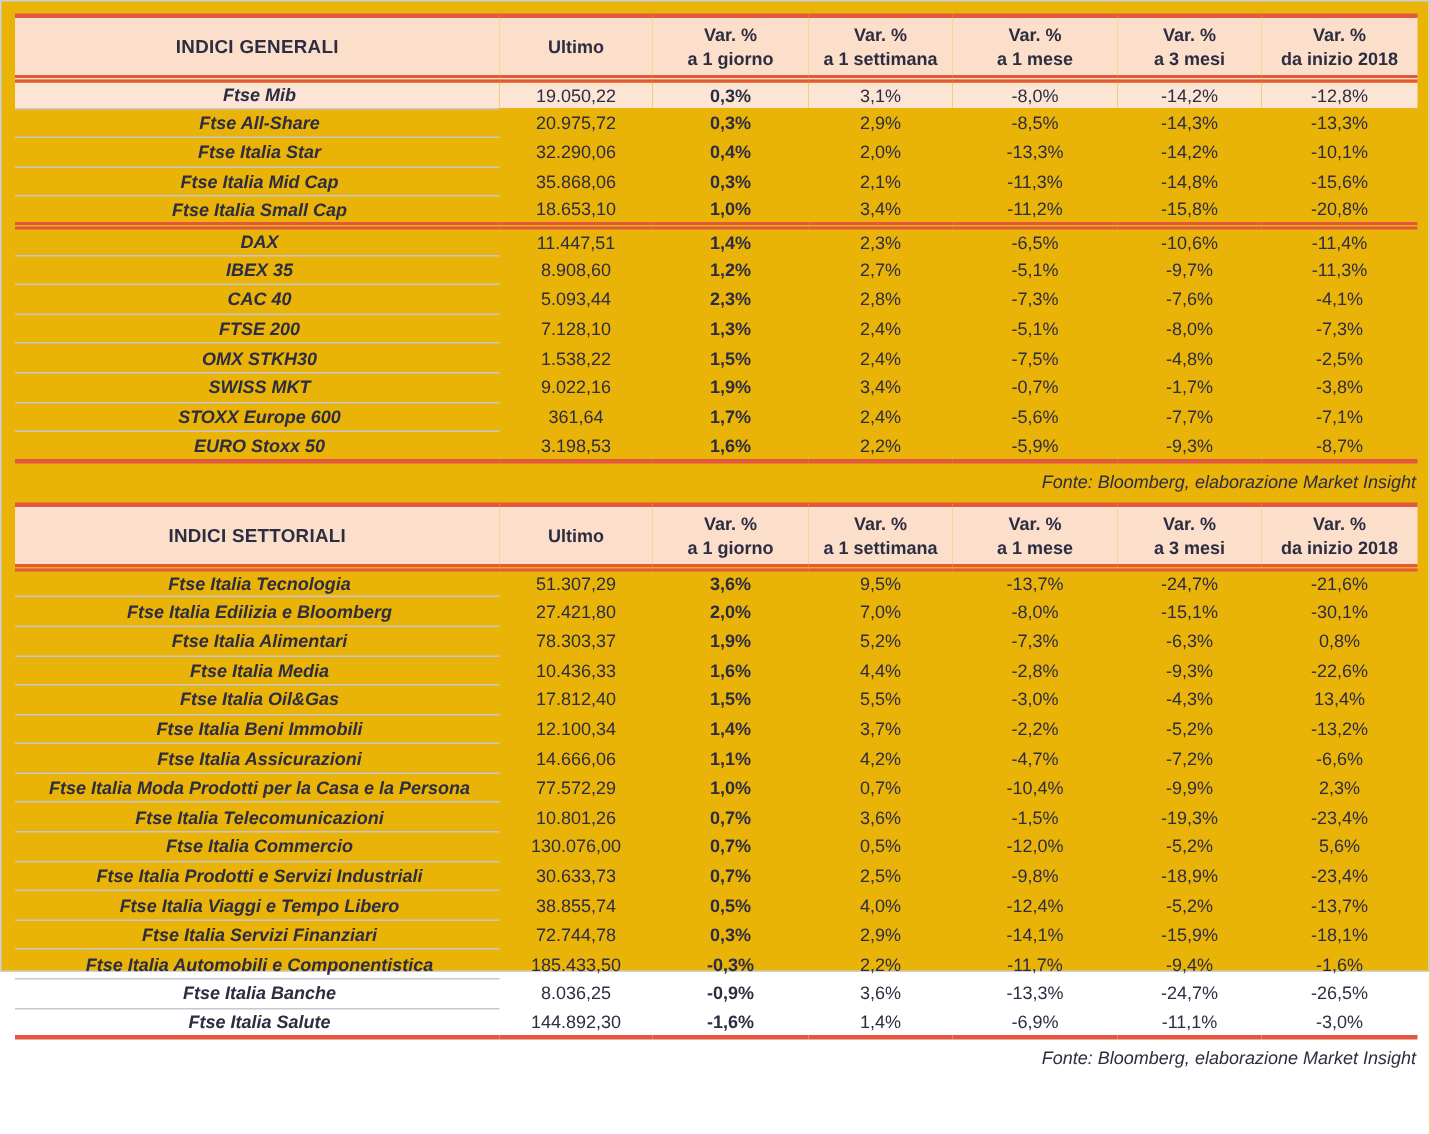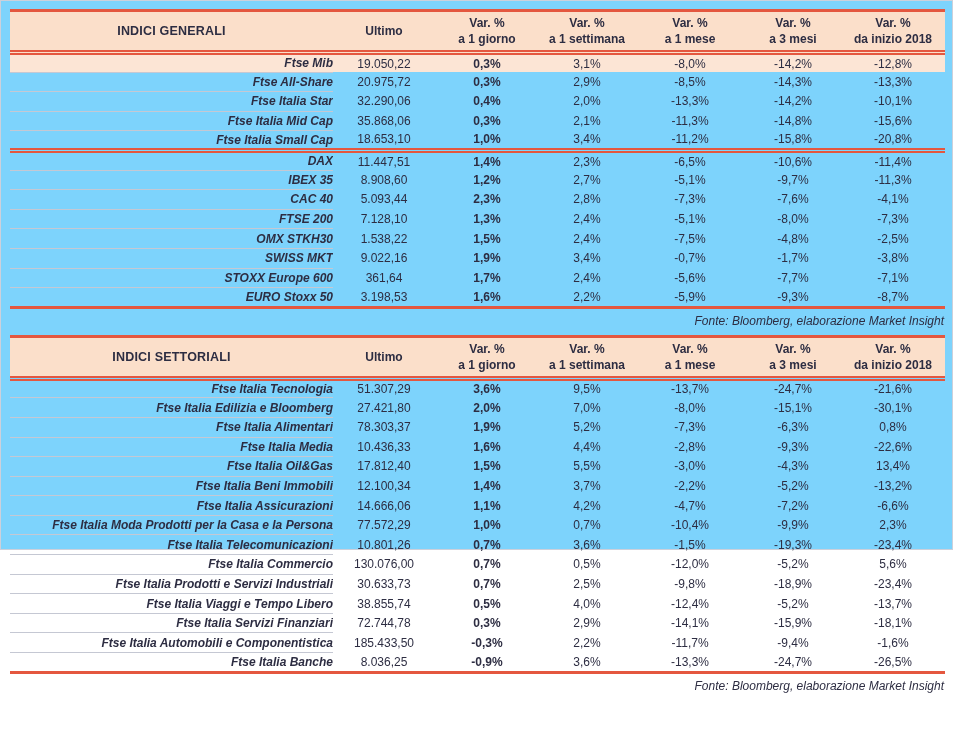--- a/index.html
+++ b/index.html
@@ -4,24 +4,24 @@
 <style>
   * { box-sizing: border-box; }
   html, body { margin: 0; padding: 0; }
   body {
     width: 953px; height: 756px;
     background: #ffffff;
     font-family: "Liberation Sans", sans-serif;
     color: #2d2d42;
   }
   .page {
-    width: 953px; height: 550px;
+    width: 953px; height: 648px;
     border: 1px solid #ccd0db;
     padding: 8px 8px 0 9px;
-    background: #7dd3fc;
+    background: #eab308;
   }
   table.idx {
     width: 935px;
     border-collapse: collapse;
     table-layout: fixed;
     border-top: 3px solid #e4573f;
     border-bottom: 3px solid #e4573f;
   }
   table.idx thead { border-bottom: 5px double #e4573f; }
   table.idx thead th {
@@ -40,21 +40,21 @@
   table.idx td {
     font-size: 12px;
     height: 19.6px;
     padding: 0;
     text-align: center;
     vertical-align: middle;
     white-space: nowrap;
     overflow: hidden;
   }
   table.idx td.name {
-    text-align: right;
+    text-align: center;
     font-weight: 700;
     font-style: italic;
     padding-left: 3px;
   }
   table.idx tbody tr:not(:last-child) td.name { border-bottom: 1px solid #c5c8d3; }
   table.idx td.d1 { font-weight: 700; }
   table.idx tr.hl td { background: #fce5d5; }
   .fonte {
     width: 935px;
     text-align: right;
@@ -396,18 +396,27 @@
         </tr>
         <tr>
           <td class="name">Ftse Italia Banche</td>
           <td class="ultimo">8.036,25</td>
           <td class="d1">-0,9%</td>
           <td class="w1">3,6%</td>
           <td class="m1">-13,3%</td>
           <td class="m3">-24,7%</td>
           <td class="ytd">-26,5%</td>
         </tr>
+        <tr>
+          <td class="name">Ftse Italia Salute</td>
+          <td class="ultimo">144.892,30</td>
+          <td class="d1">-1,6%</td>
+          <td class="w1">1,4%</td>
+          <td class="m1">-6,9%</td>
+          <td class="m3">-11,1%</td>
+          <td class="ytd">-3,0%</td>
+        </tr>
       </tbody>
   </table>
 
   <div class="fonte">Fonte: Bloomberg, elaborazione Market Insight</div>
 
 </div>
 
 </body></html>

